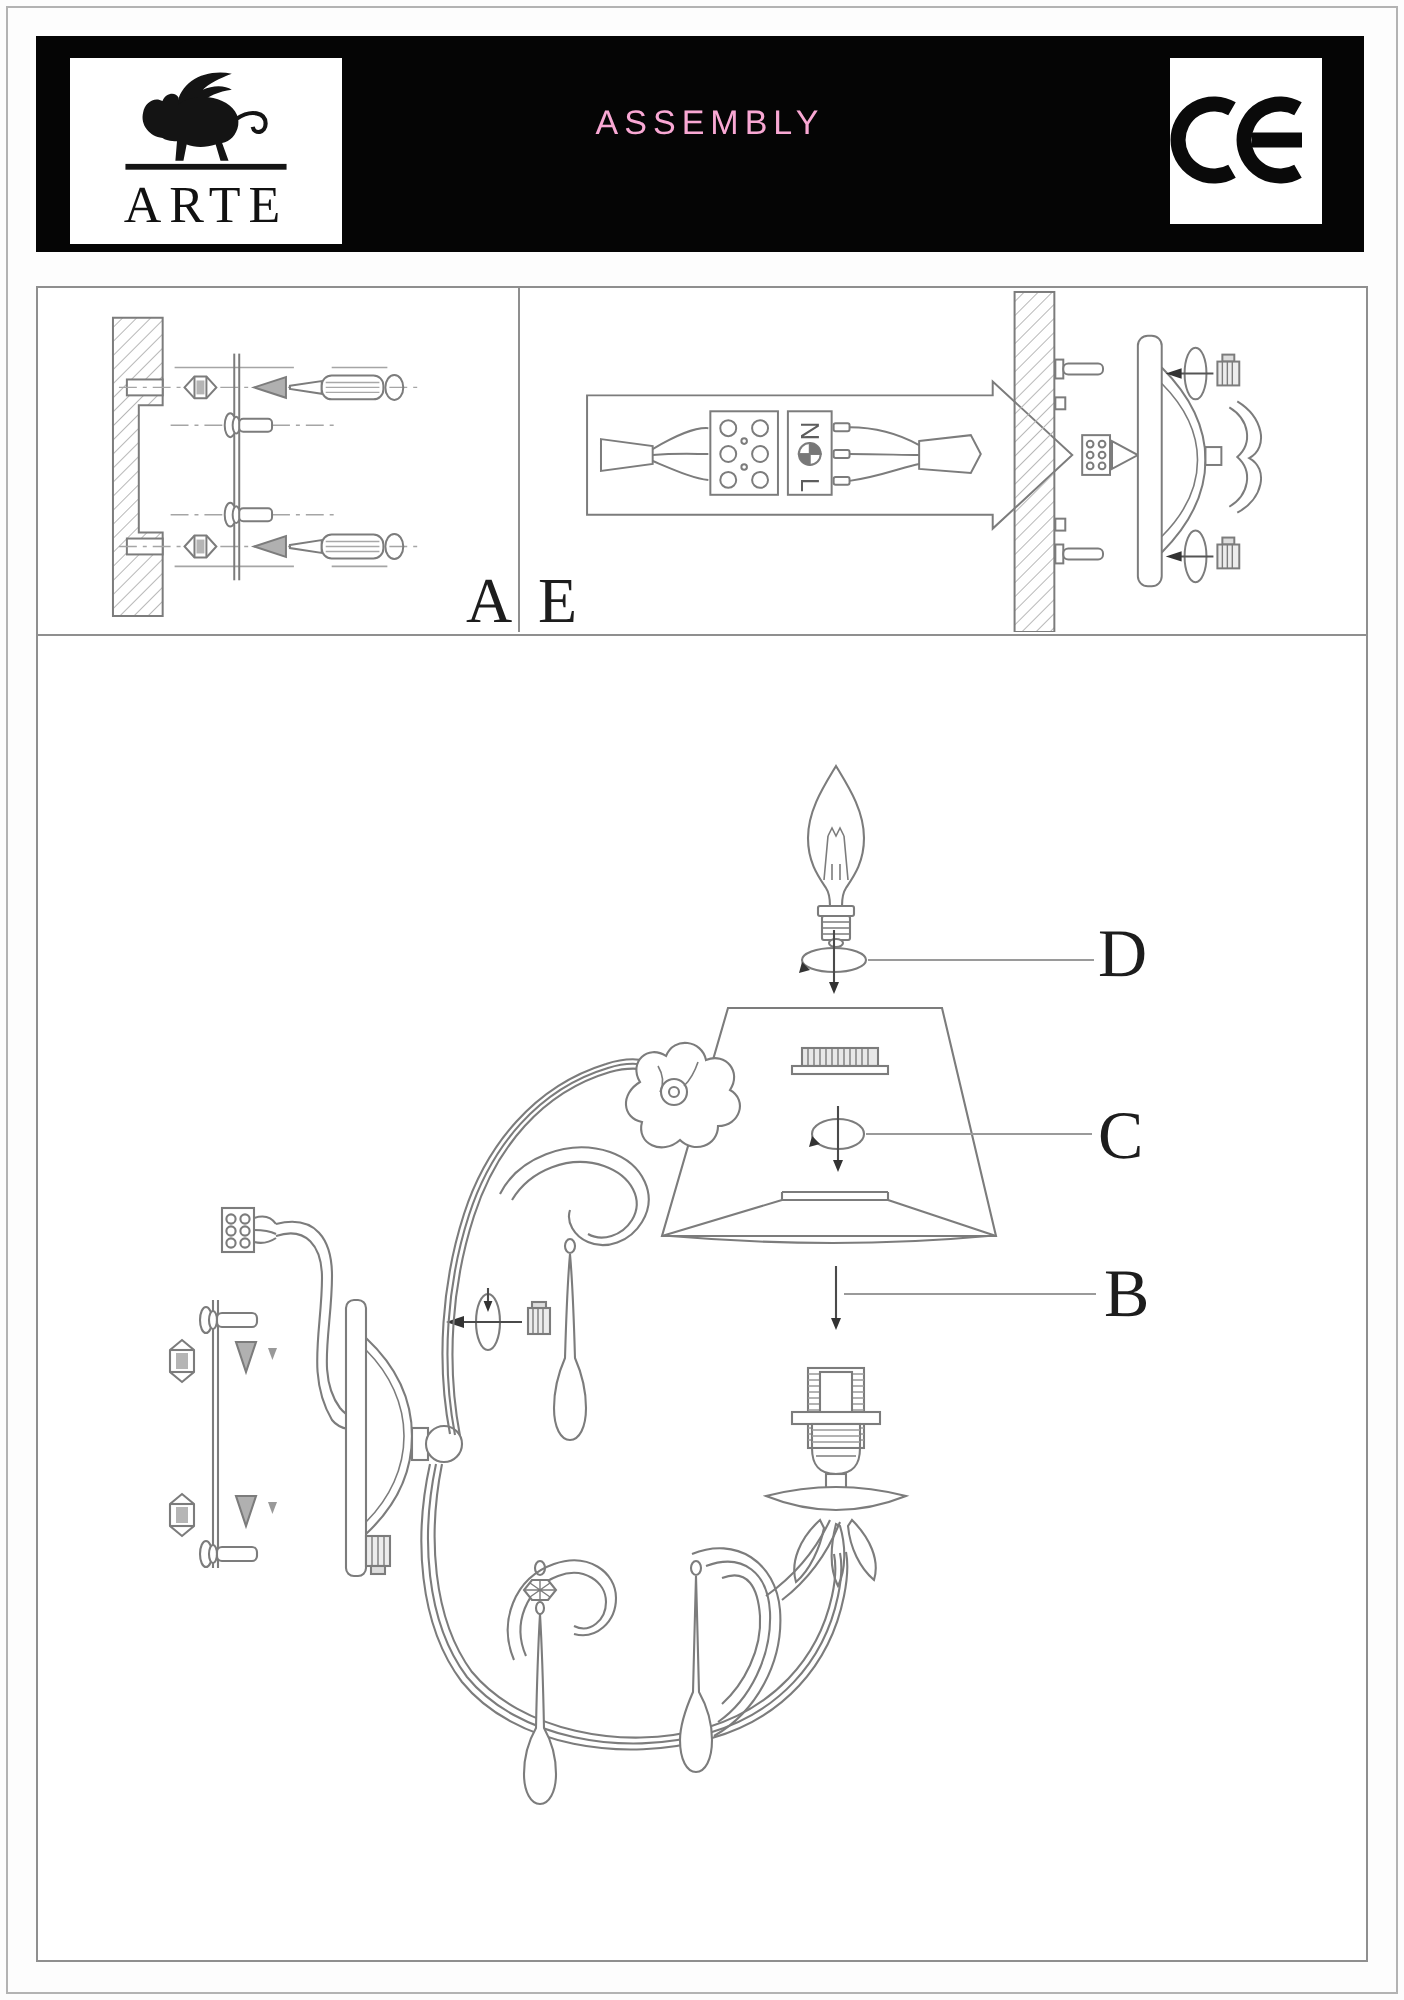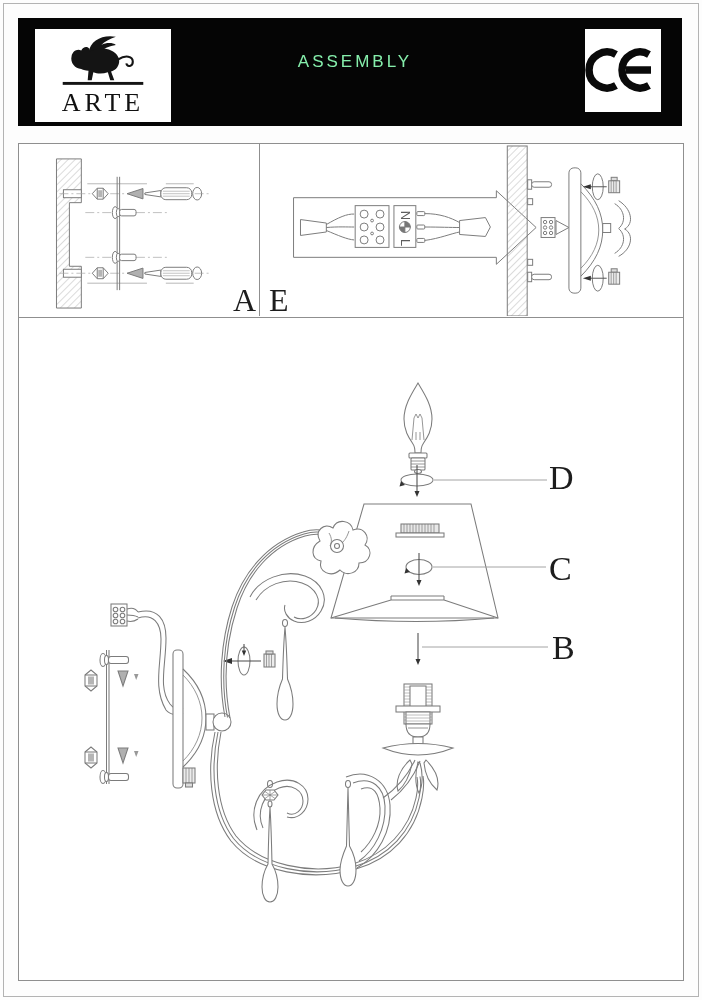--- a/index.html
+++ b/index.html
@@ -8,21 +8,21 @@
   .page-border { position:absolute; inset:3px; border:1px solid #b3b3b3; }
 
   
   .header { position:absolute; left:18px; top:18px; width:664px; height:108px; background:#050505; }
   .logo-box { position:absolute; left:17px; top:11px; width:136px; height:93px; background:#fff;
               display:flex; flex-direction:column; align-items:center; }
   .logo-box svg { width:112px; height:58px; margin-top:3px; }
   .brand { font-family:"Liberation Serif", serif; font-size:26px; letter-spacing:4px;
            color:#111; line-height:1; margin-top:0; }
   .title-block { position:absolute; left:237px; top:29px; width:200px; text-align:center;
-                 color:#86efac; font-size:17px; letter-spacing:3px; line-height:29px; }
+                 color:#f9a8d4; font-size:17px; letter-spacing:3px; line-height:29px; }
   .model { position:absolute; left:420px; top:49px; font-size:20px; letter-spacing:1px; }
   .ce-box { position:absolute; left:567px; top:11px; width:76px; height:83px; background:#fff; }
   .ce-box svg { position:absolute; inset:0; width:100%; height:100%; }
   .sr { position:absolute; width:1px; height:1px; overflow:hidden; clip-path:inset(50%); white-space:nowrap; }
 
   
   .panel-row { position:absolute; left:18px; top:143px; width:664px; height:174px; border:1px solid #8f8f8f; background:#fff; }
   .panel-a { position:absolute; left:0; top:0; width:240px; height:172px; border-right:1px solid #8f8f8f; }
   .panel-e { position:absolute; left:241px; top:0; width:422px; height:172px; }
   .panel-a svg, .panel-e svg, .main-panel svg { position:absolute; inset:0; width:100%; height:100%; }

